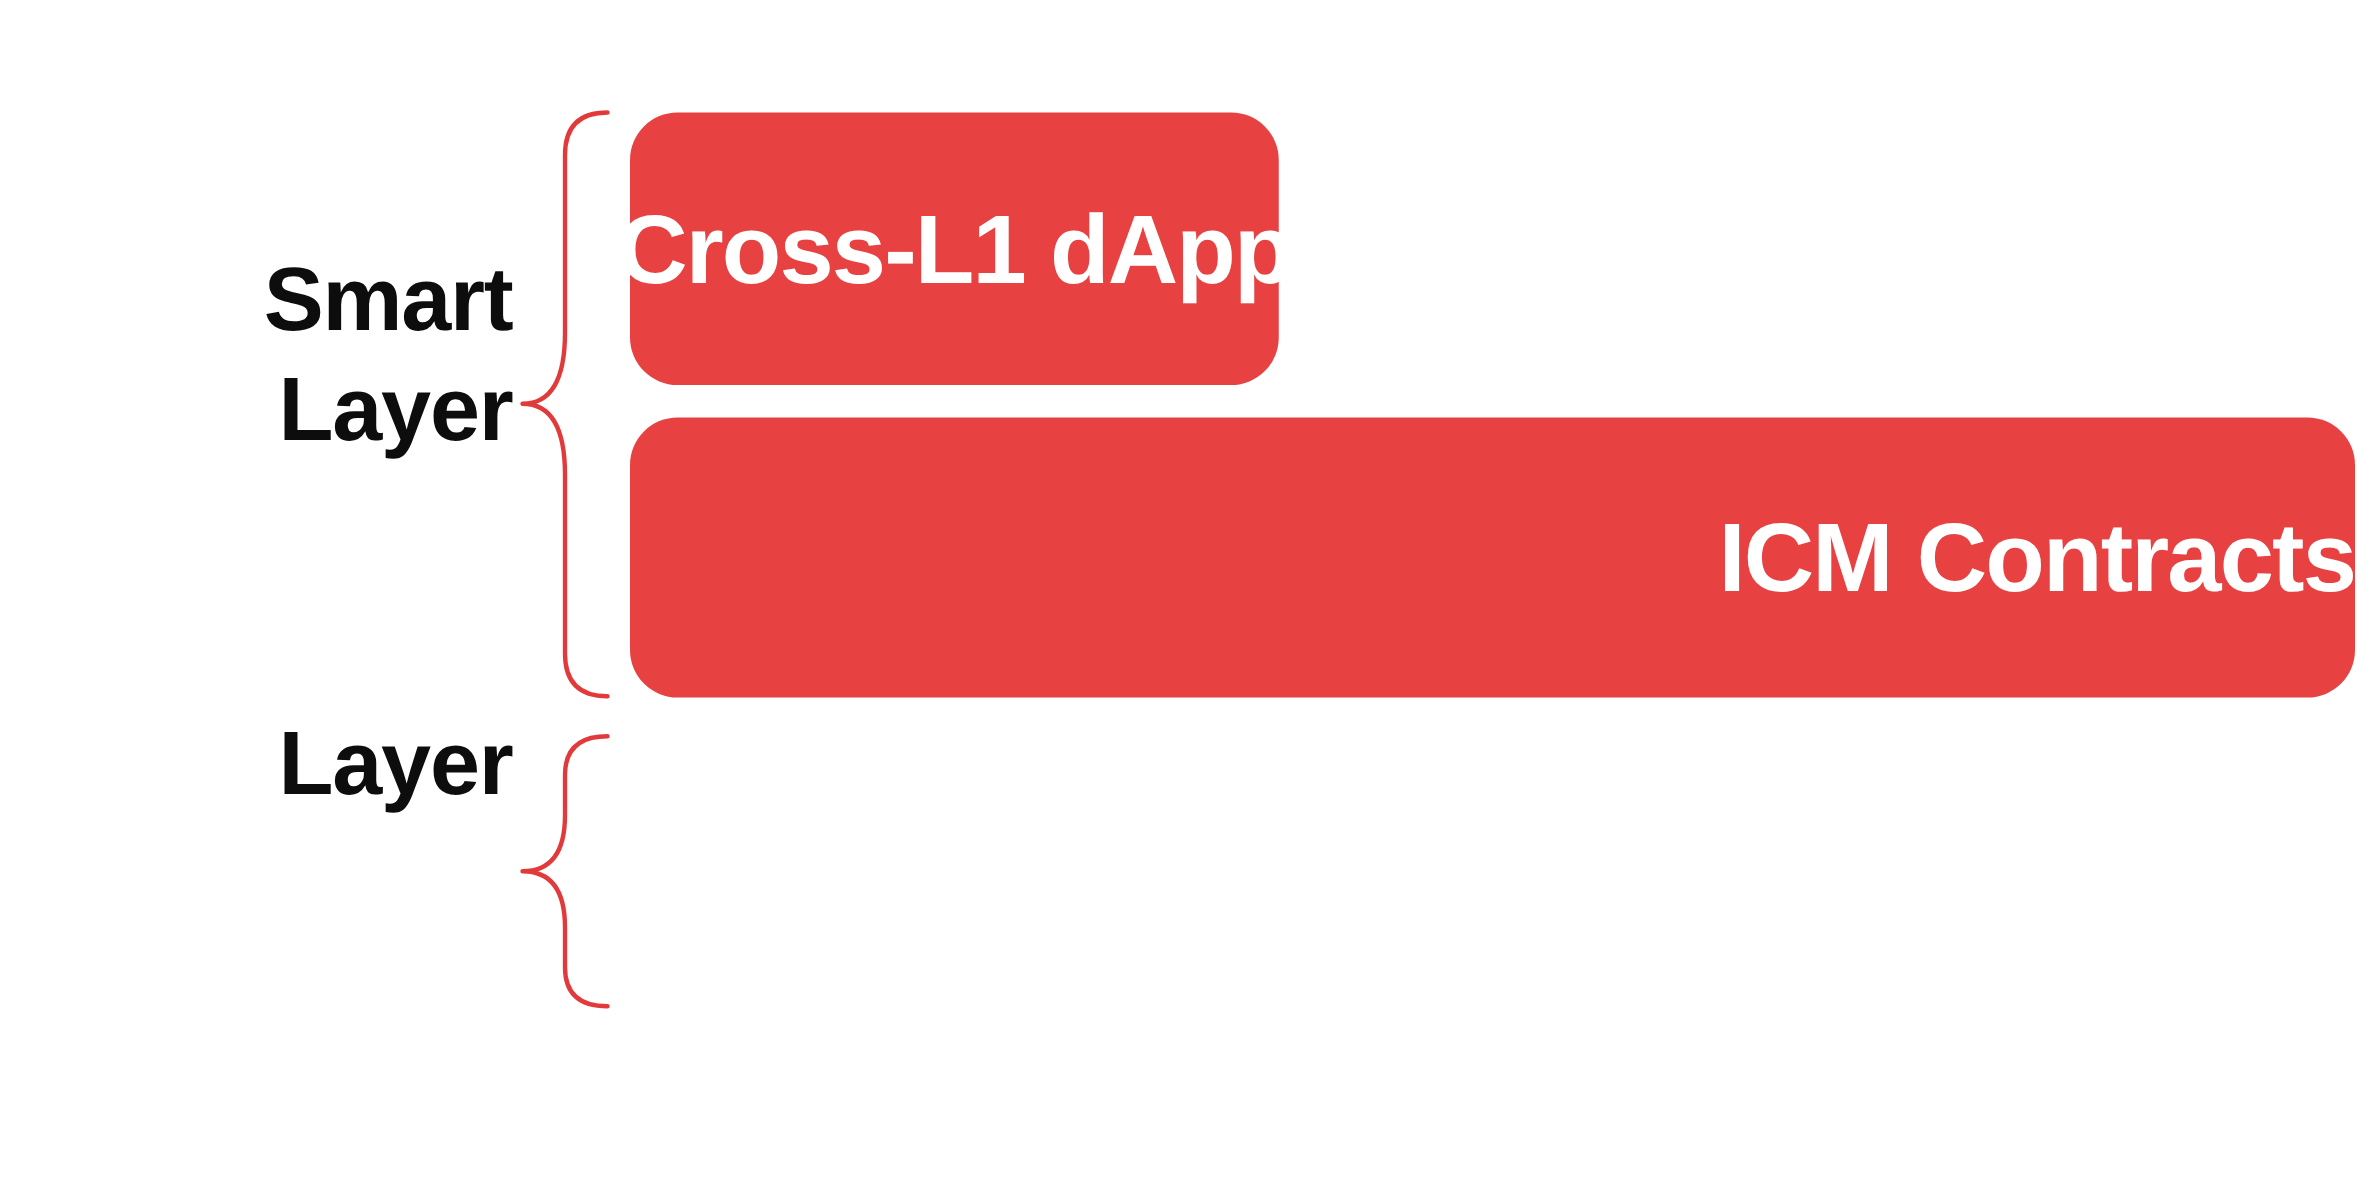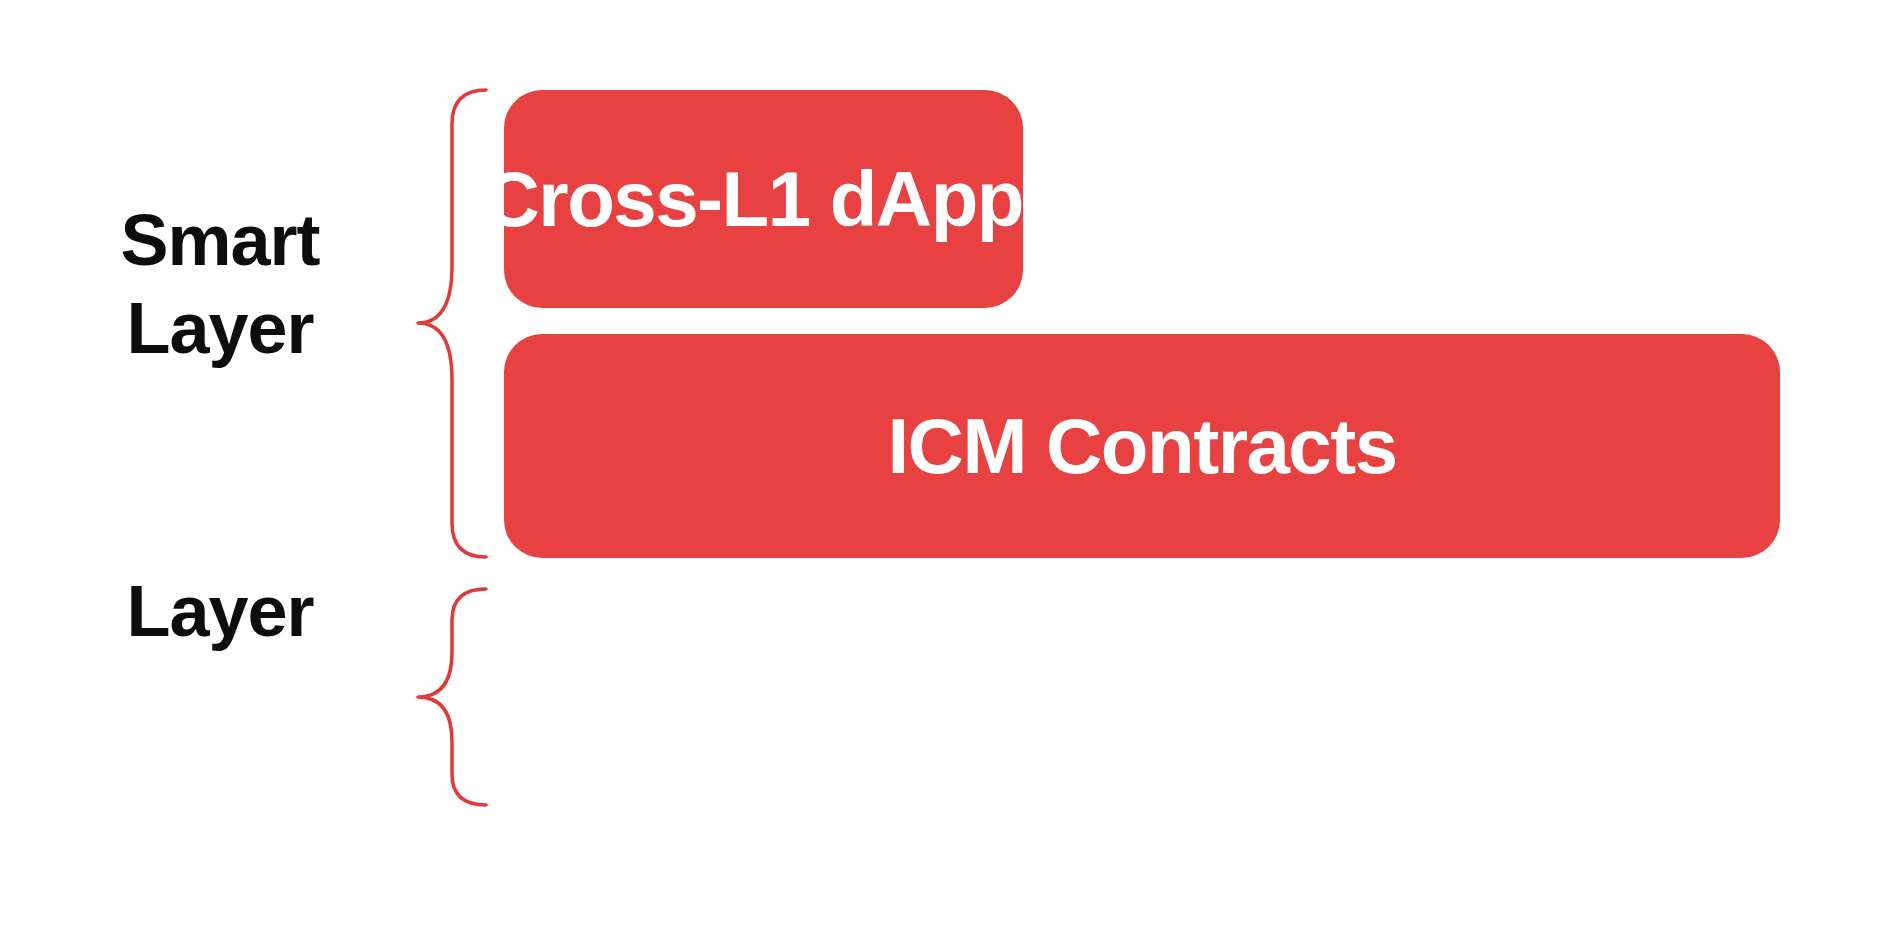--- a/index.html
+++ b/index.html
@@ -14,21 +14,21 @@
     position: relative;
     width: 1892px;
     height: 946px;
     background: var(--bg);
     font-family: "Liberation Sans", sans-serif;
     overflow: hidden;
   }
   .layer-label {
     position: absolute;
     width: 380px;
-    text-align: center;
+    text-align: right;
     font-weight: 700;
     font-size: 72px;
     line-height: 88px;
     letter-spacing: -1px;
     color: var(--label);
     white-space: nowrap;
   }
   .layer-label.smart  { left: 30px; top: 196px; }
   .layer-label.vm     { left: 30px; top: 567px; }
   .box {
@@ -39,23 +39,23 @@
     align-items: center;
     justify-content: center;
   }
   .box-label {
     color: var(--boxtext);
     font-weight: 700;
     font-size: 78px;
     letter-spacing: -1.5px;
     white-space: nowrap;
   }
-  .box.cross     { left: 504px;  top: 90px;  width: 519px;  height: 218px; justify-content: flex-end; }
+  .box.cross     { left: 504px;  top: 90px;  width: 519px;  height: 218px; }
   .box.ictt      { left: 1166px; top: 90px;  width: 644px;  height: 218px; }
-  .box.contracts { left: 504px;  top: 334px; width: 1276px; height: 224px; }
+  .box.contracts { left: 504px;  top: 334px; width: 1380px; height: 224px; justify-content: flex-end; }
   .box.icm       { left: 504px;  top: 588px; width: 1306px; height: 218px; }
   svg.braces {
     position: absolute;
     left: 0; top: 0;
     width: 1892px;
     height: 946px;
     pointer-events: none;
   }
   svg.braces path {
     fill: none;

